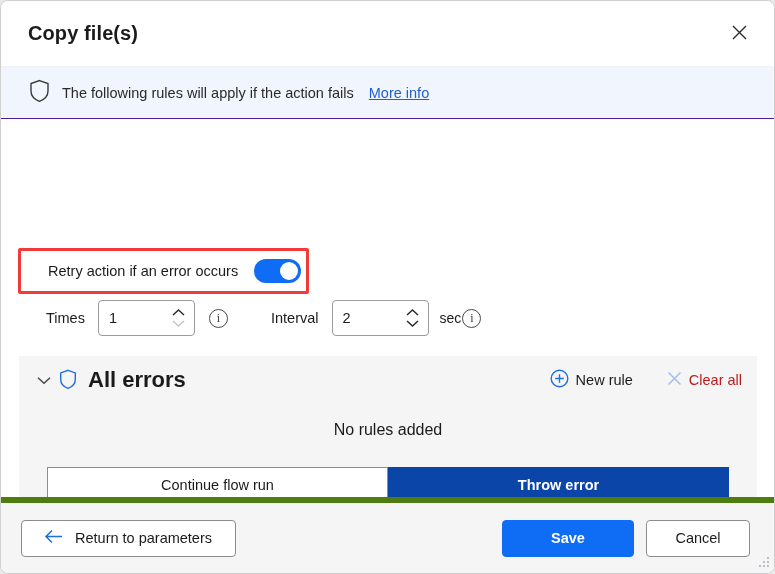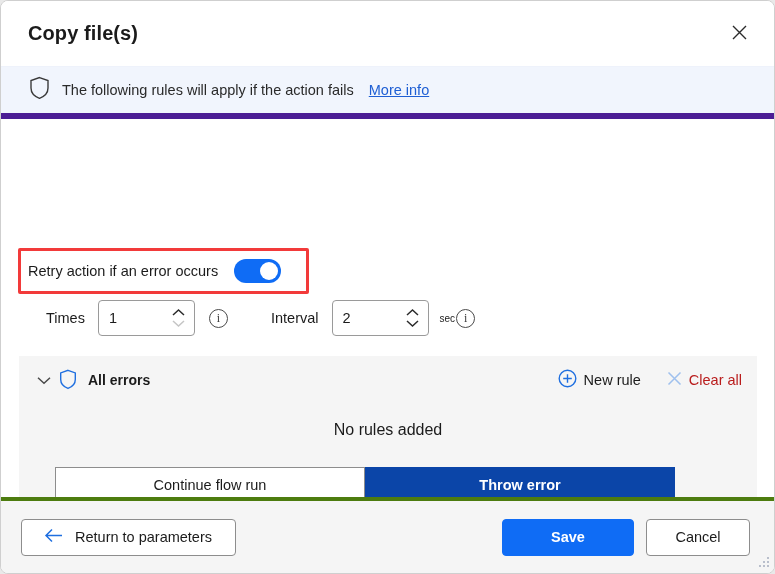--- a/index.html
+++ b/index.html
@@ -52,21 +52,21 @@
 
   
   .banner {
     flex: 0 0 53px;
     background: #f1f5fd;
     display: flex;
     align-items: center;
     gap: 12px;
     padding: 0 28px;
     border-top: 1px solid #eef2fb;
-    border-bottom: 6px solid #4c1d95;
+    border-bottom: 1px solid #4c1d95;
   }
   .banner-text {
     font-size: 14.5px;
     color: #2a2a2a;
   }
   .banner-link {
     font-size: 14.5px;
     color: #1f5fd4;
     text-decoration: underline;
     cursor: pointer;
@@ -93,20 +93,21 @@
     position: absolute;
     left: 27px; top: 129px;
     height: 46px;
     display: flex;
     align-items: center;
     gap: 16px;
   }
   .retry-label {
     font-size: 14.5px;
     color: #1b1b1b;
+    margin-left: 20px;
   }
   .toggle {
     width: 47px; height: 24px;
     border-radius: 14px;
     background: #0f6cf5;
     position: relative;
     cursor: pointer;
     flex: 0 0 auto;
   }
   .toggle .knob {
@@ -167,21 +168,21 @@
     font-size: 12px;
     font-family: "Liberation Serif", serif;
     display: flex;
     align-items: center;
     justify-content: center;
     cursor: pointer;
     flex: 0 0 auto;
   }
 
   .sec-label {
-    font-size: 10px;
+    font-size: 14px;
     color: #1b1b1b;
     margin-left: 11px;
   }
 
   
   .errors-panel {
     position: absolute;
     left: 18px; top: 237px;
     width: 738px; height: 170px;
     background: #f5f5f5;
@@ -193,30 +194,30 @@
     padding: 0 15px 0 14px;
   }
   .chevron-btn {
     width: 22px; height: 22px;
     display: flex; align-items: center; justify-content: center;
     cursor: pointer;
     flex: 0 0 auto;
   }
   .shield-blue { margin-left: 4px; flex: 0 0 auto; display:flex; }
   .panel-title {
-    font-size: 14px;
+    font-size: 22px;
     font-weight: 700;
     color: #1b1b1b;
     margin-left: 11px;
   }
   .panel-actions {
     margin-left: auto;
     display: flex;
     align-items: center;
-    gap: 26px;
+    gap: 34px;
   }
   .action {
     display: flex;
     align-items: center;
     gap: 7px;
     font-size: 14.5px;
     color: #1b1b1b;
     cursor: pointer;
   }
   .action.disabled { color: #b91c1c; cursor: default; }
@@ -224,23 +225,22 @@
   .no-rules {
     text-align: center;
     font-size: 16px;
     color: #1b1b1b;
     margin-top: 18px;
   }
 
   .segmented {
     position: absolute;
     left: 28px; top: 111px;
-    width: 620px; height: 35px;
-    display: flex;
-    margin-left: 8px;
+    width: 682px; height: 35px;
+    display: flex;
   }
   .seg {
     flex: 1 1 0;
     display: flex;
     align-items: center;
     justify-content: center;
     font-size: 14.5px;
     cursor: pointer;
   }
   .seg.inactive {
@@ -268,21 +268,21 @@
     font-size: 17px;
     font-weight: 700;
     color: #1b1b1b;
     margin-left: 11px;
   }
 
   
   .footer {
     flex: 0 0 76px;
     background: #f5f5f5;
-    border-top: 4px solid #4d7c0f;
+    border-top: 6px solid #4d7c0f;
     display: flex;
     align-items: center;
     padding: 0 24px 0 20px;
     position: relative;
   }
   .btn {
     height: 37px;
     border-radius: 4px;
     font-family: "Liberation Sans", sans-serif;
     font-size: 14.5px;

